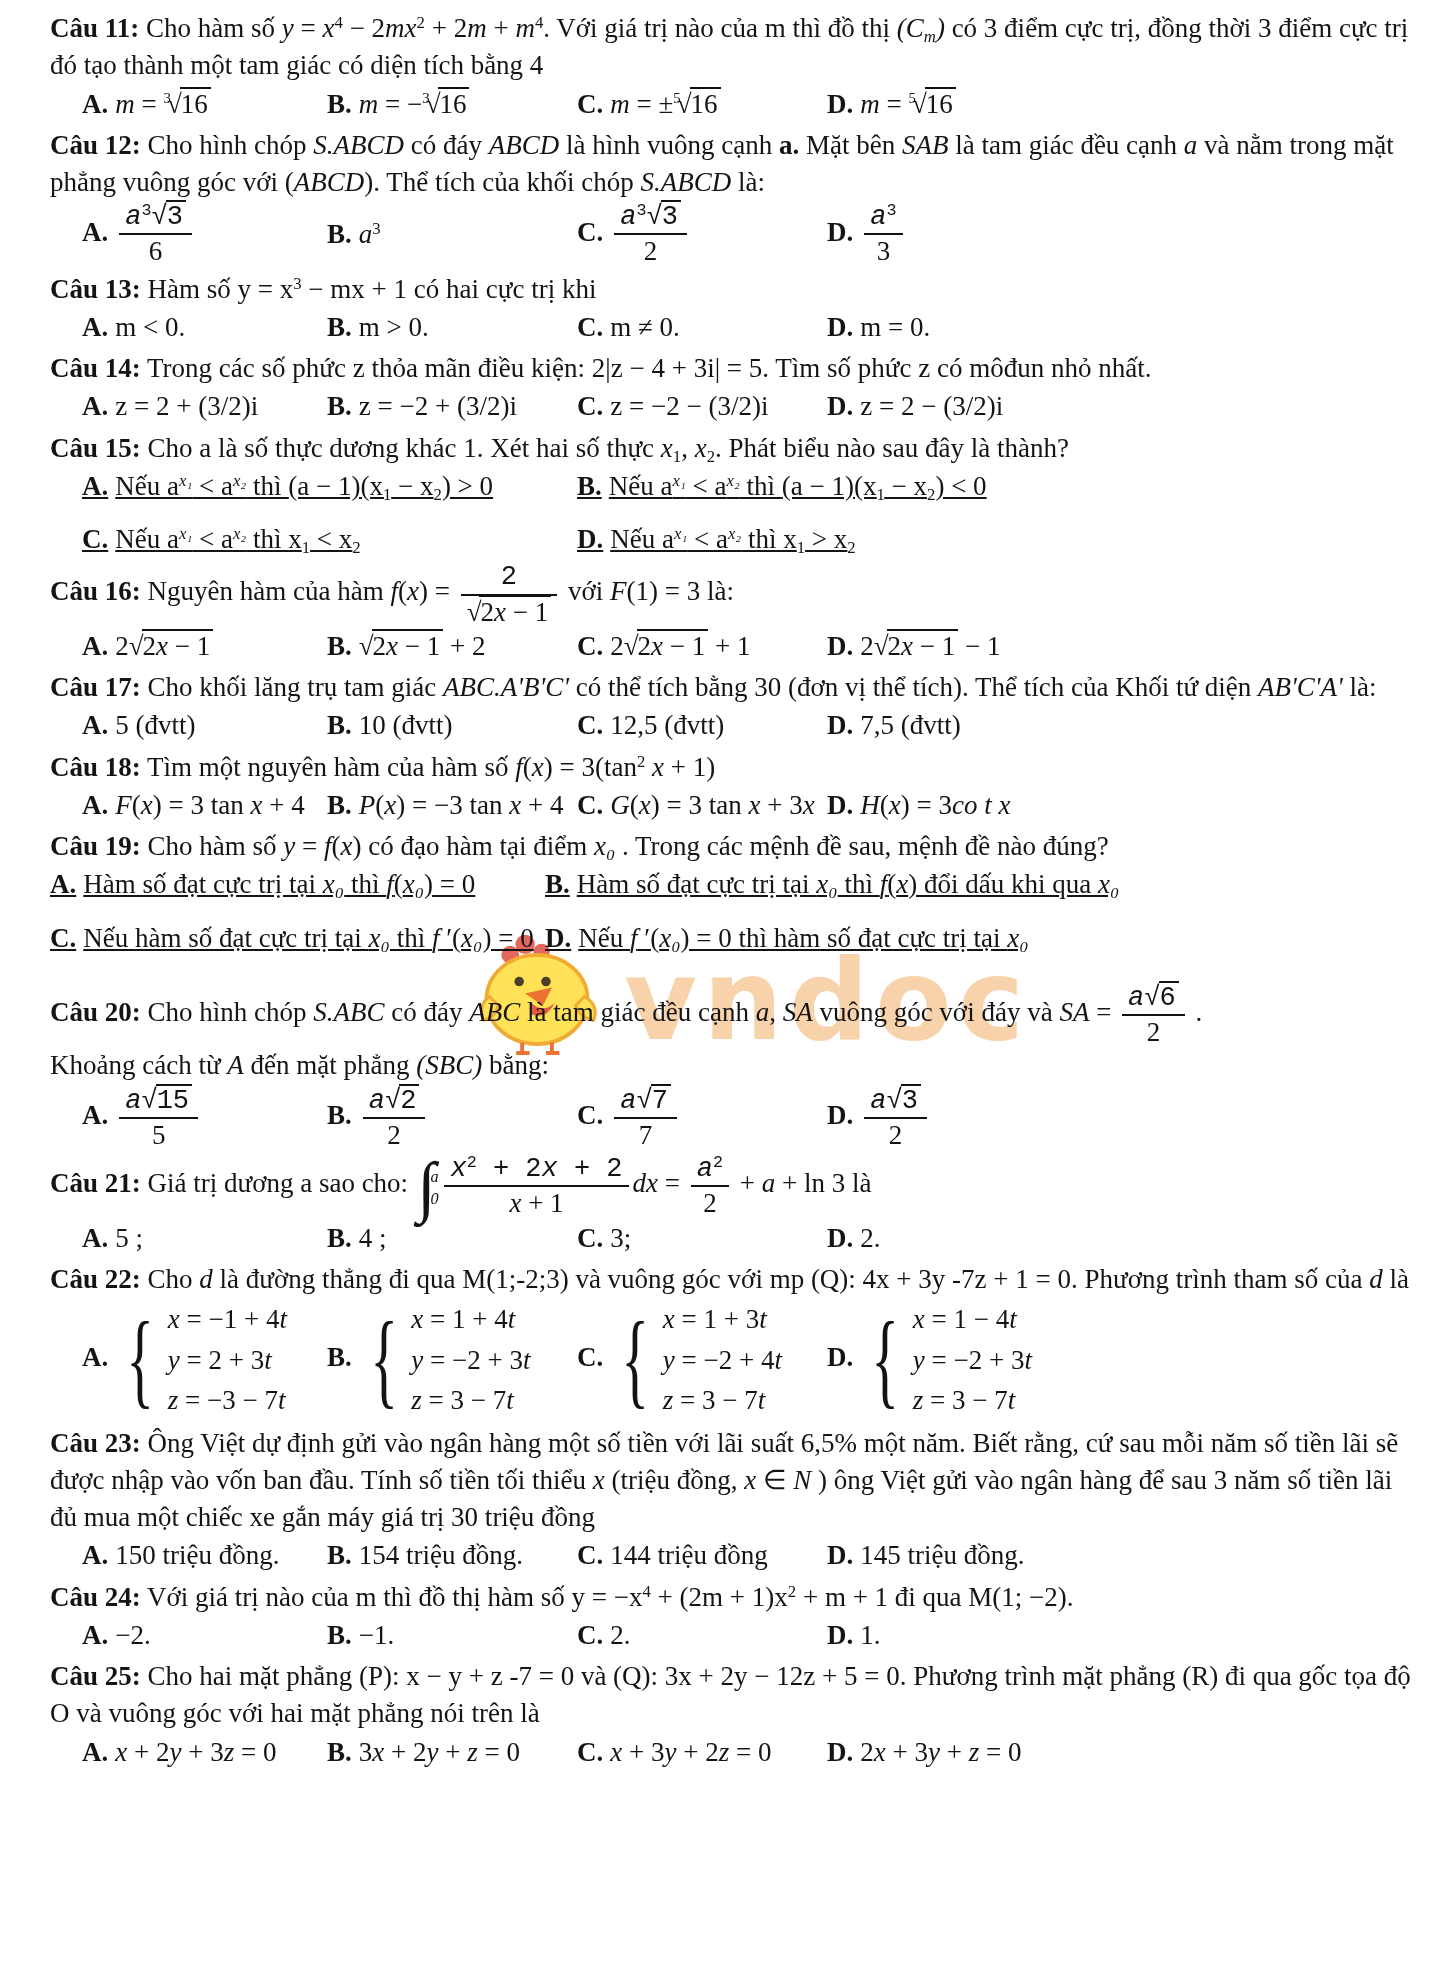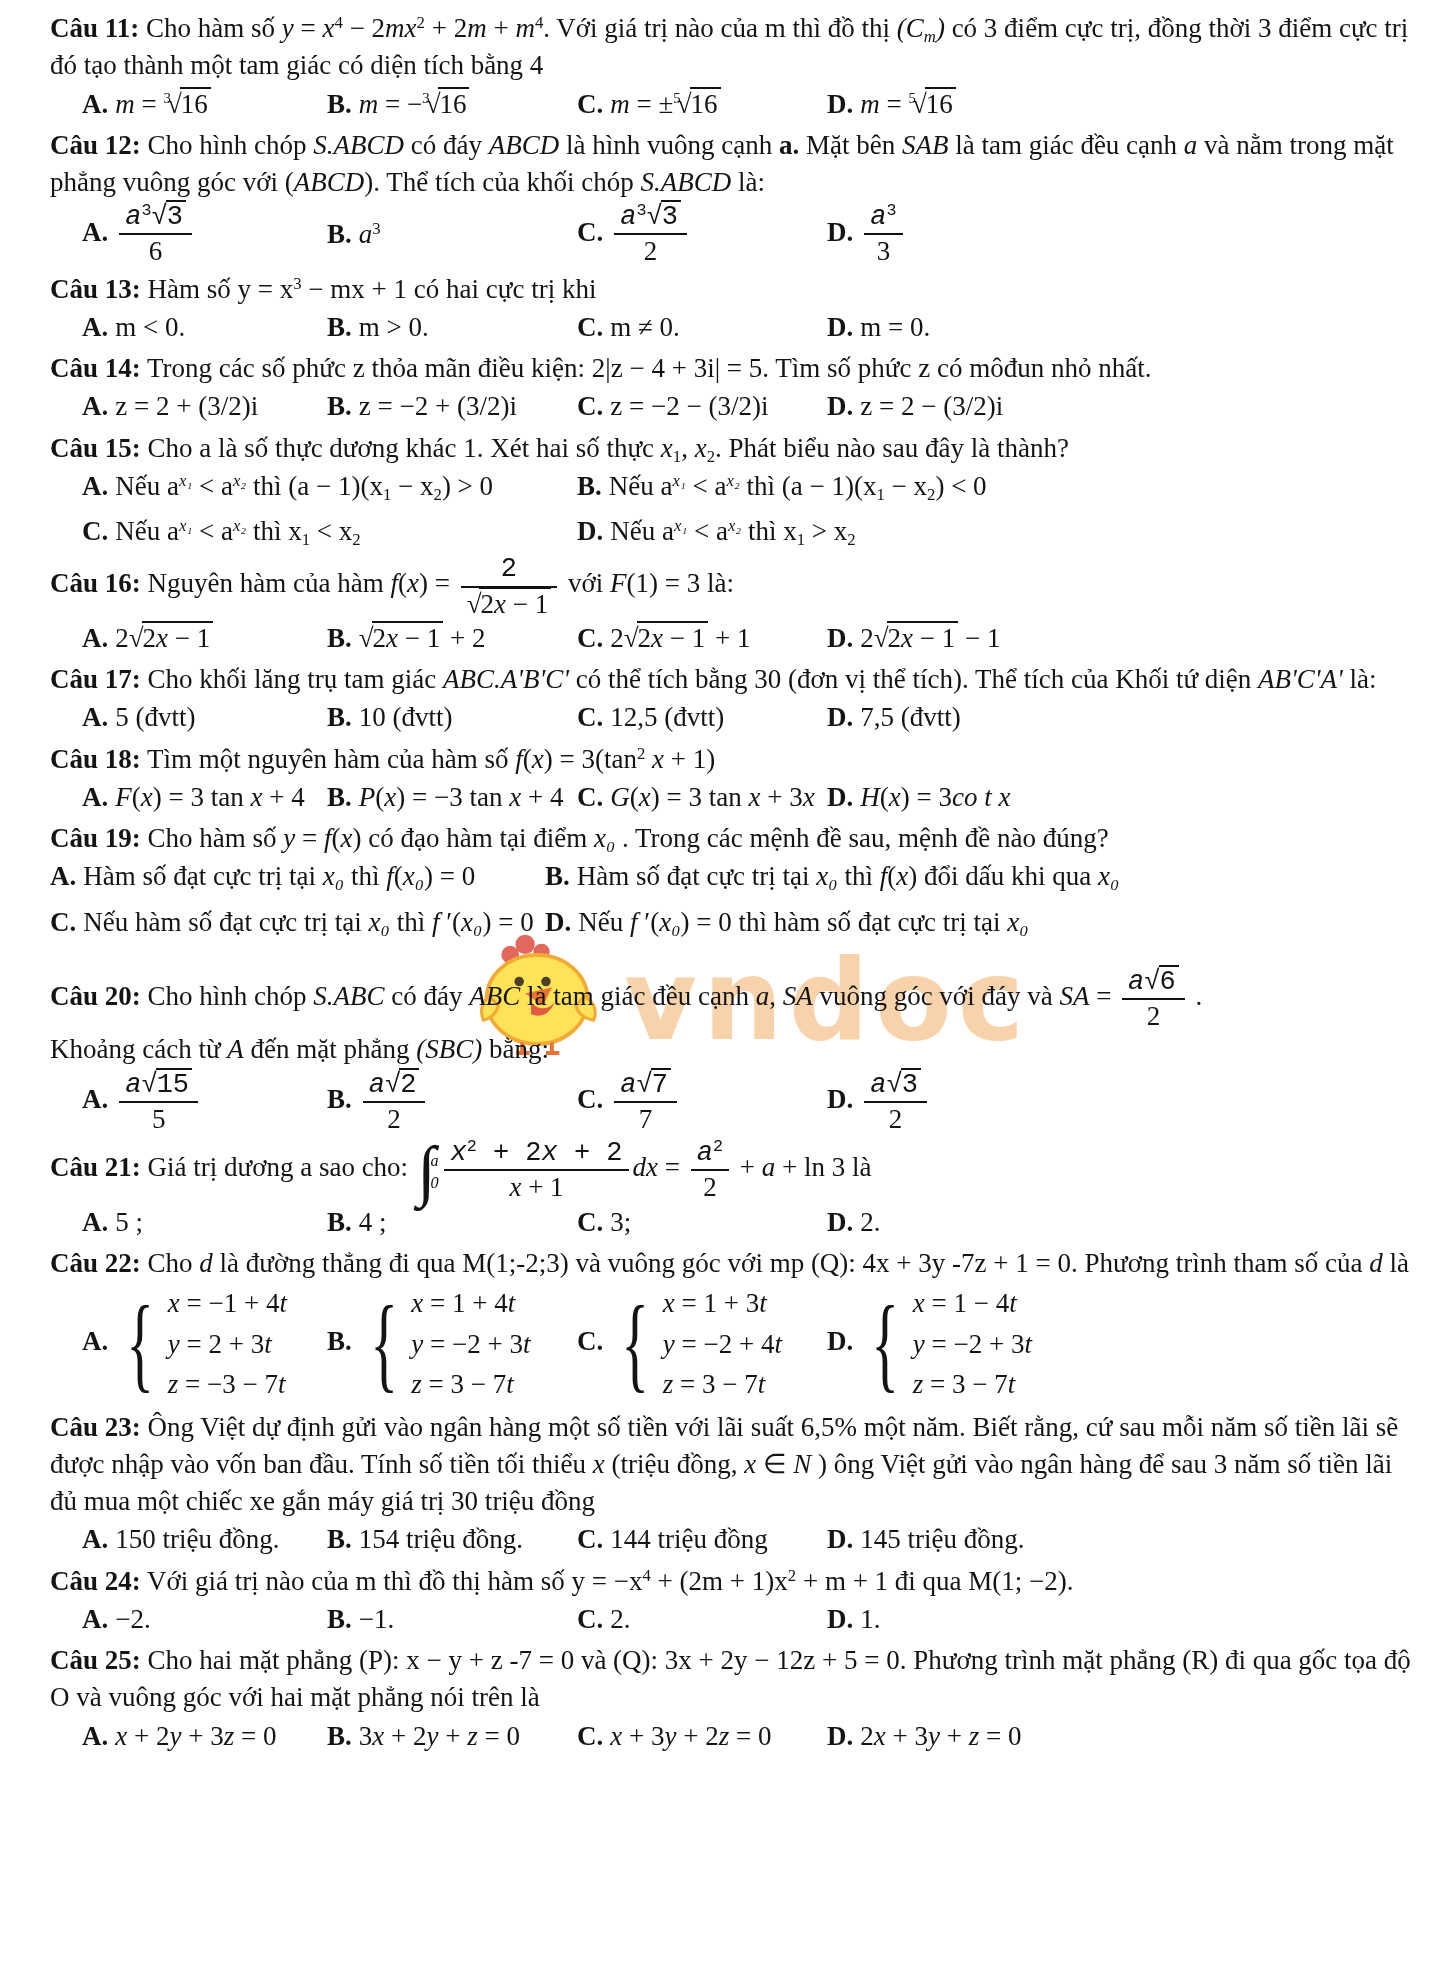--- a/index.html
+++ b/index.html
@@ -8,21 +8,21 @@
     font-family:"Liberation Serif",serif;font-size:27px;line-height:1.38;
     position:relative;
   }
   .page{position:relative;width:1456px;height:1984px;}
   .content{position:relative;z-index:2;padding:10px 44px 0 50px;}
   .q{margin:0 0 4px 0;}
   .q.gap-top{margin-top:26px;}
   .stmt{margin:0;text-align:left;}
   .qlabel{font-weight:bold;}
   .opts{display:grid;grid-template-columns:245px 250px 250px auto;padding-left:32px;margin:1px 0 1px 0;align-items:center;}
-  .opts.cols2{grid-template-columns:495px auto;row-gap:8px;}
+  .opts.cols2{grid-template-columns:495px auto;row-gap:16px;text-decoration:underline;}
   .opts.flush{padding-left:0;}
   .opt{white-space:nowrap;}
   .key{font-weight:bold;margin-right:7px;}
   .i{font-style:italic;}
   .b{font-weight:bold;}
   .sup{font-size:0.62em;vertical-align:0.55em;line-height:0;}
   .sub{font-size:0.62em;vertical-align:-0.3em;line-height:0;}
   .isup{font-size:0.62em;vertical-align:0.55em;line-height:0;font-style:italic;}
   .isub{font-size:0.62em;vertical-align:-0.3em;line-height:0;font-style:italic;}
   .frac{display:inline-flex;flex-direction:column;text-align:center;vertical-align:middle;margin:0 4px;line-height:1.12;}

